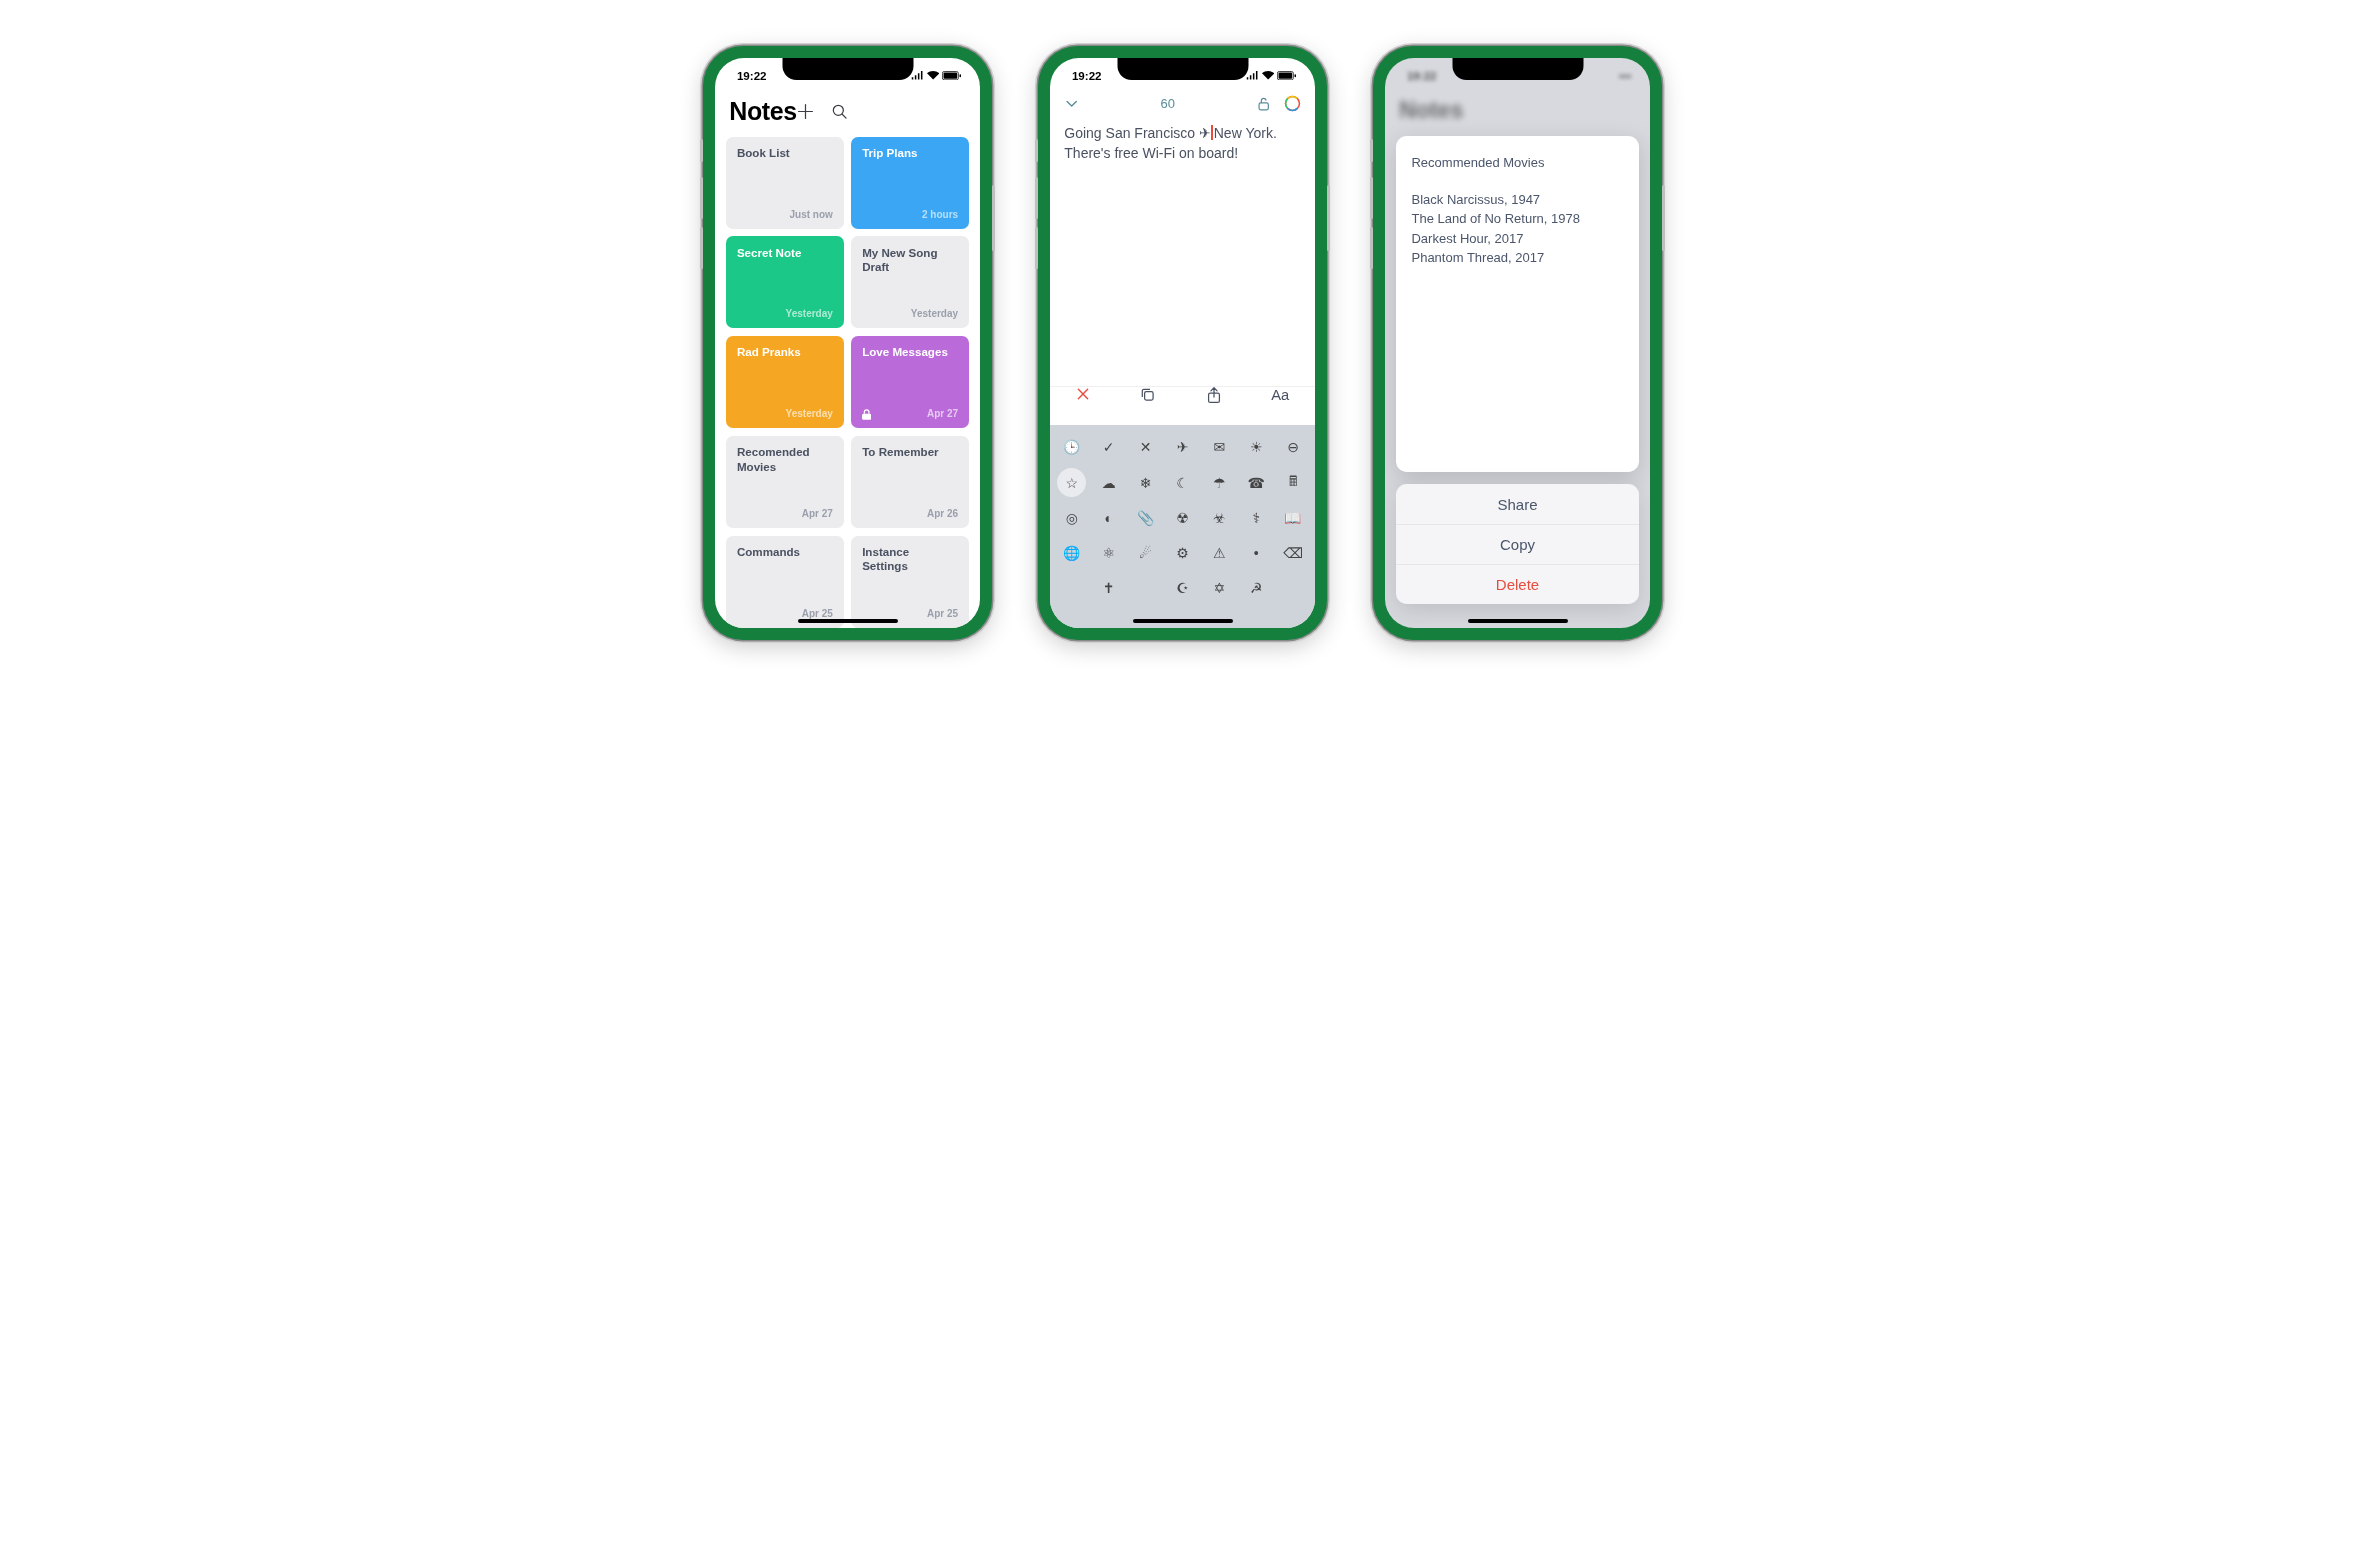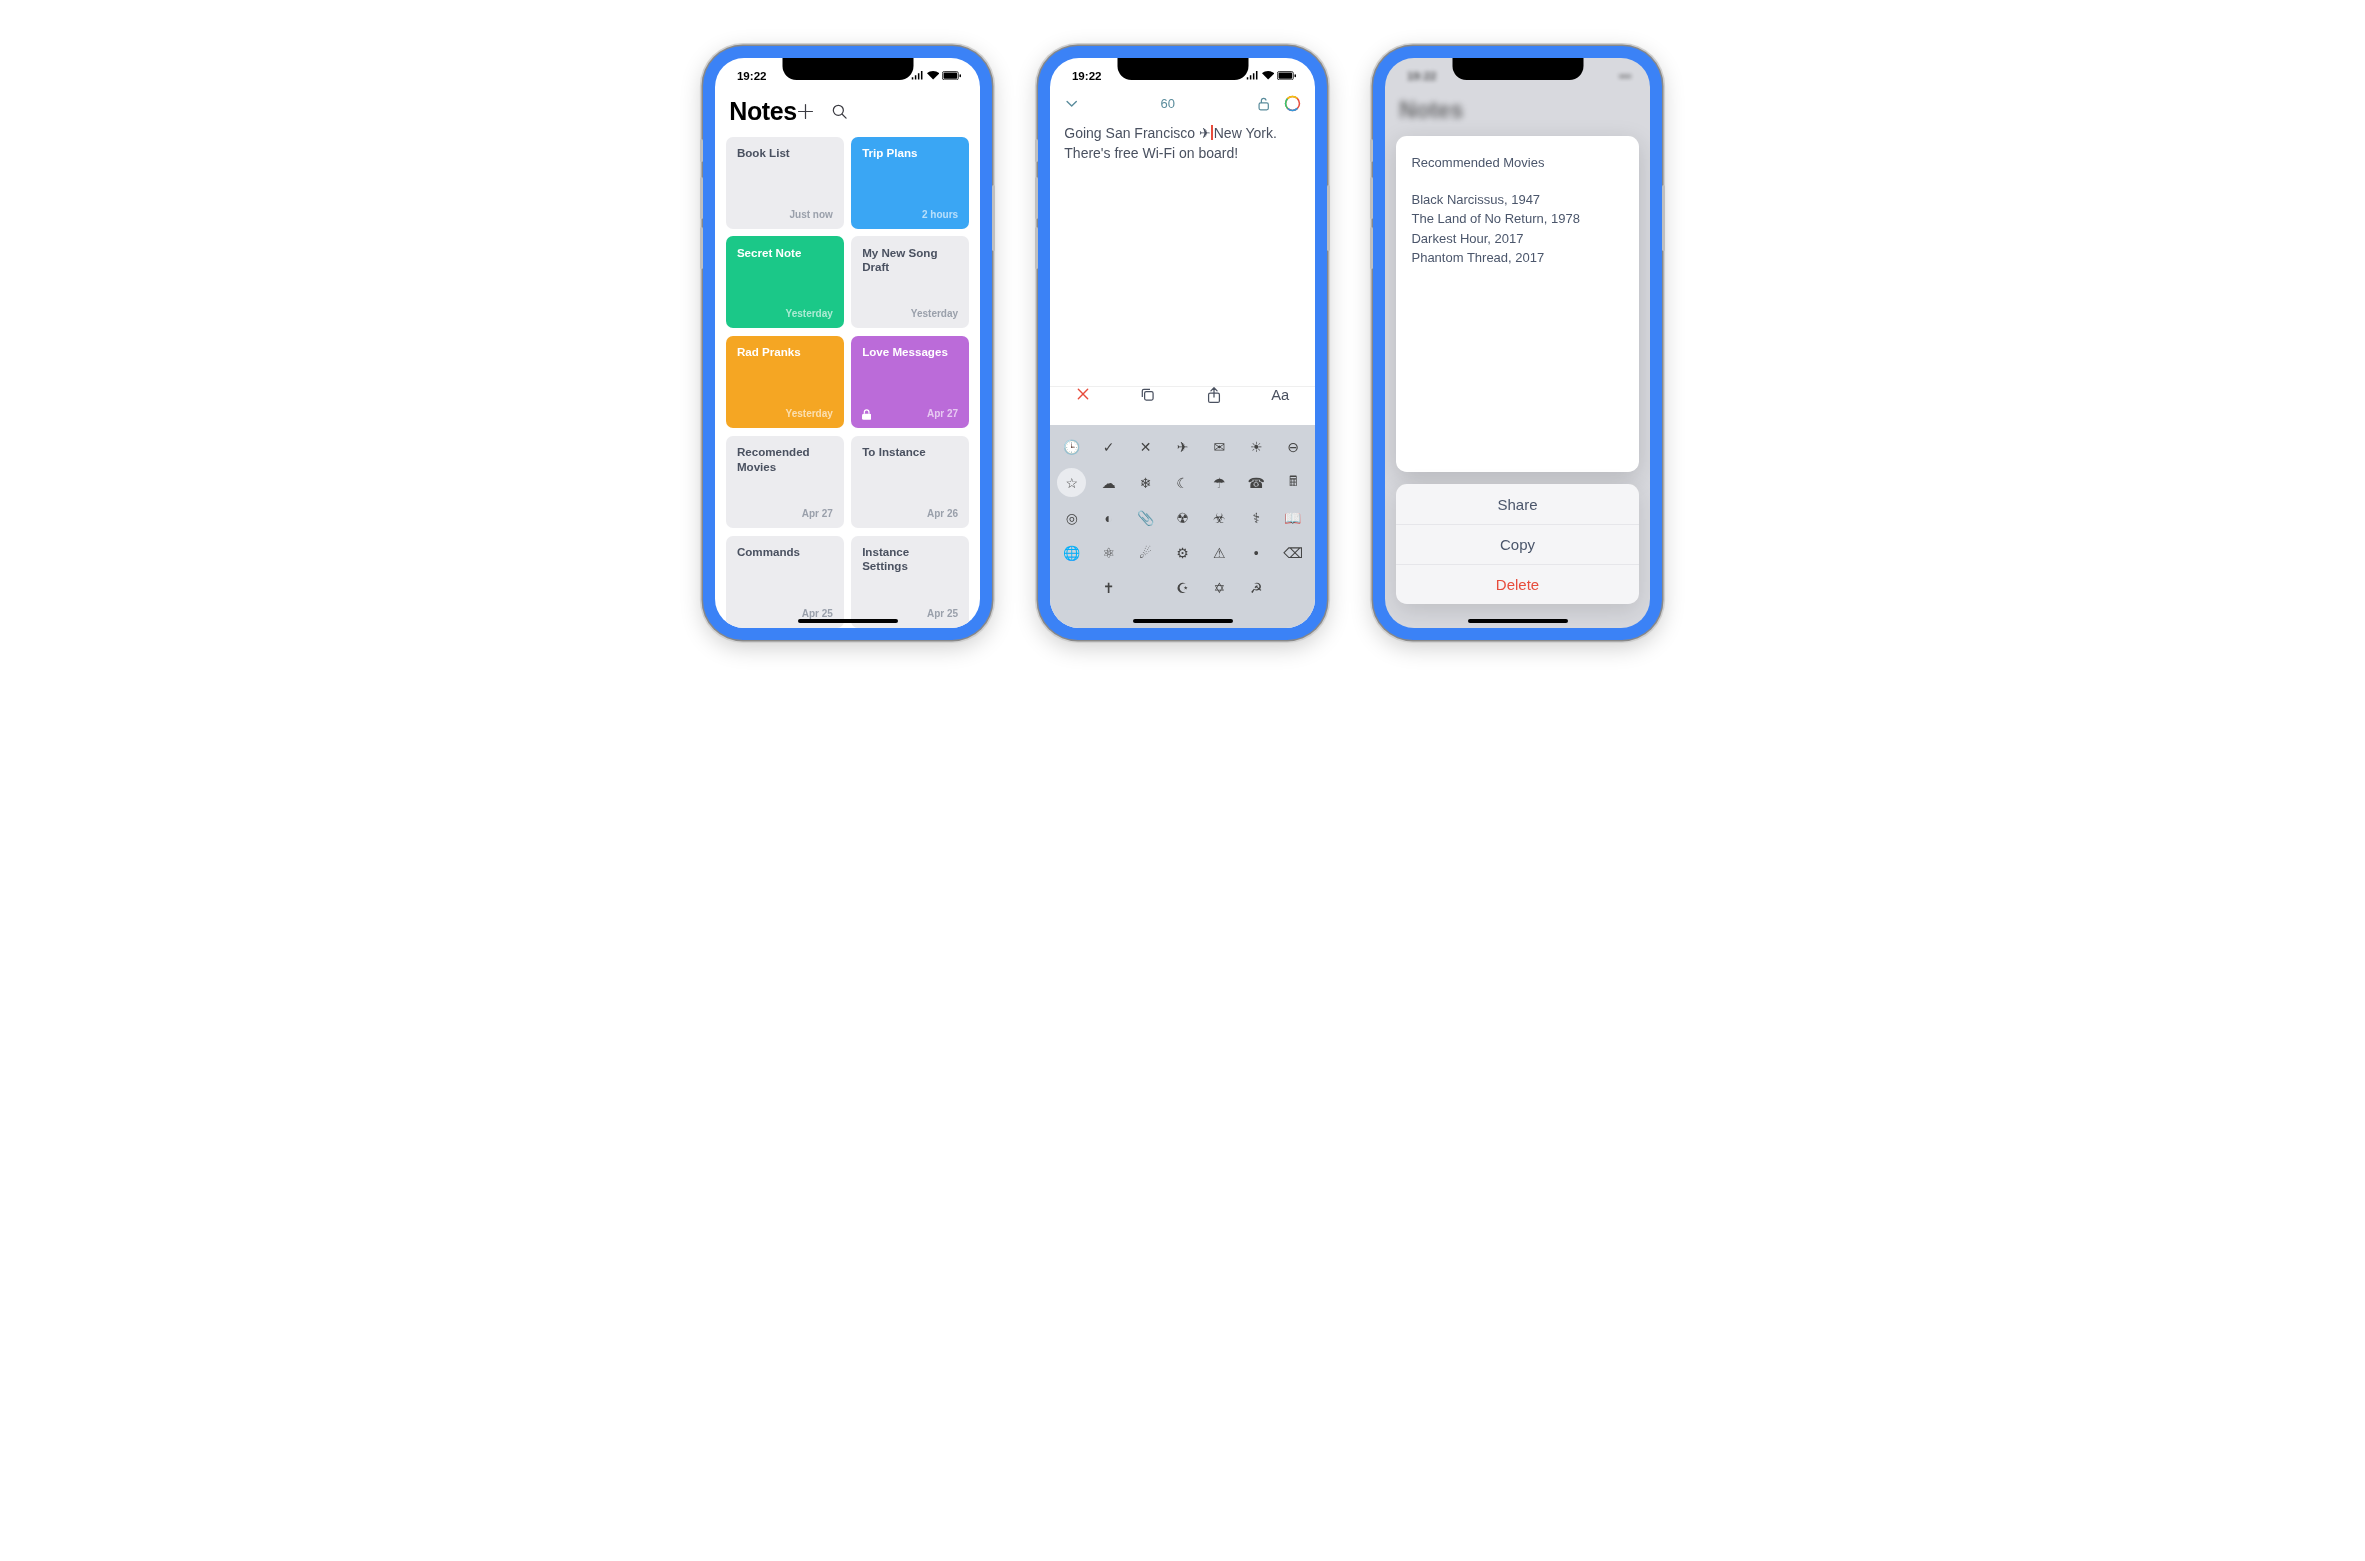--- a/index.html
+++ b/index.html
@@ -9,21 +9,21 @@
     display:flex;
     justify-content:center;
     align-items:center;
     gap:46px;
     padding:46px 31px;
   }
   .phone {
     width:289px;
     height:594px;
     border-radius:40px;
-    background:#3b82f6;
+    background:#15803d;
     padding:12.3px;
     position:relative;
     box-shadow: 0 0 0 1.5px #888, 0 0 0 3.1px #d0d0d0, 0 6.2px 23px rgba(0,0,0,.2);
   }
   .screen {
     width:100%; height:100%;
     background:#fff;
     border-radius:29px;
     overflow:hidden;
     position:relative;
@@ -230,21 +230,21 @@
               </svg>
           </span>
           <span class="time white-time">Apr 27</span>
         </div>
       </div>
       <div class="card gray">
         <div>Recomended Movies</div>
         <div class="time">Apr 27</div>
       </div>
       <div class="card gray">
-        <div>To Instance</div>
+        <div>To Remember</div>
         <div class="time">Apr 26</div>
       </div>
       <div class="card gray">
         <div>Commands</div>
         <div class="time">Apr 25</div>
       </div>
       <div class="card gray">
         <div>Instance Settings</div>
         <div class="time">Apr 25</div>
       </div>

